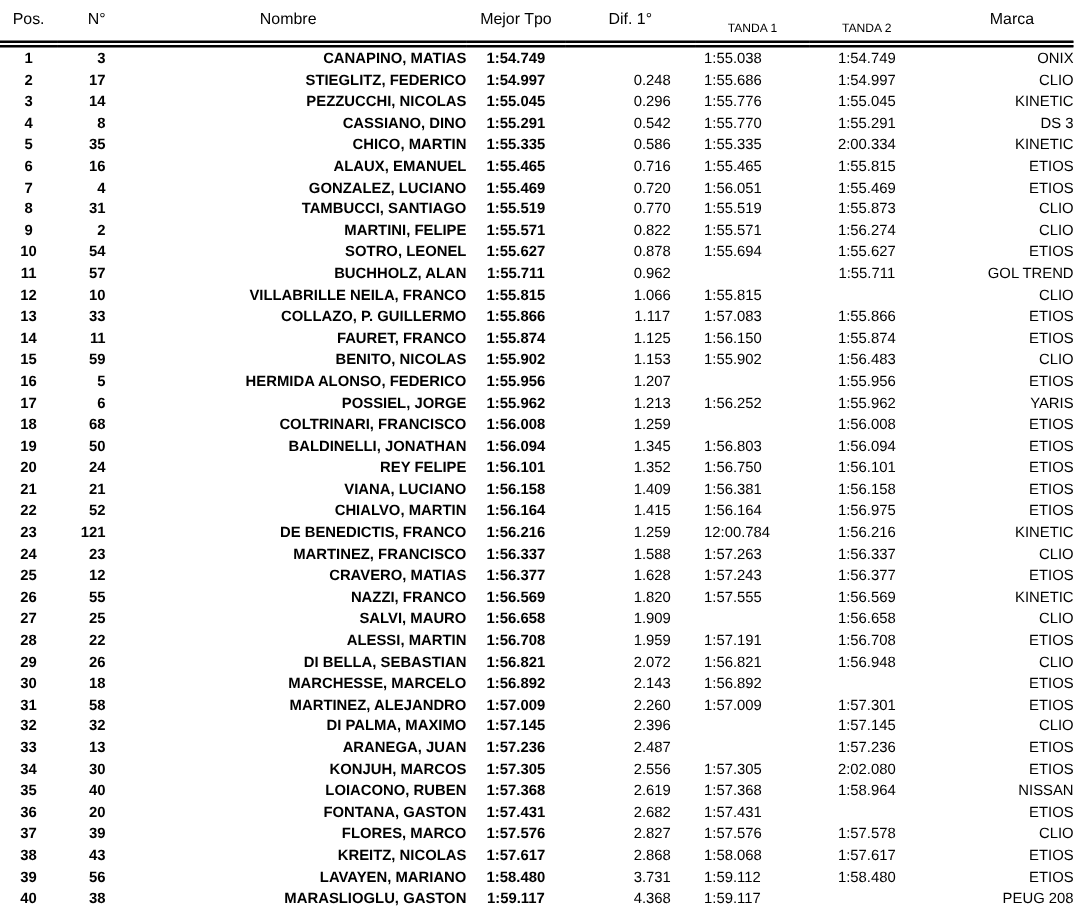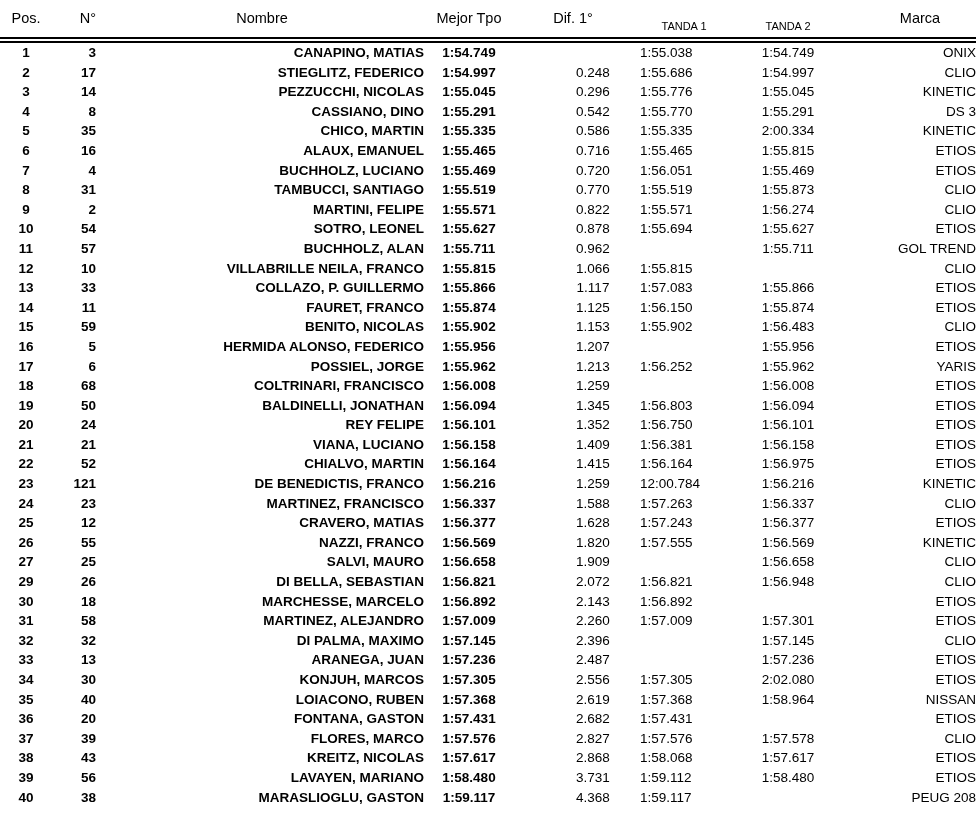--- a/index.html
+++ b/index.html
@@ -142,21 +142,21 @@
     <td class="name">ALAUX, EMANUEL</td>
     <td class="best">1:55.465</td>
     <td class="dif">0.716</td>
     <td class="t1">1:55.465</td>
     <td class="t2">1:55.815</td>
     <td class="marca">ETIOS</td>
   </tr>
         <tr>
     <td class="pos">7</td>
     <td class="num">4</td>
-    <td class="name">BUCHHOLZ, LUCIANO</td>
+    <td class="name">GONZALEZ, LUCIANO</td>
     <td class="best">1:55.469</td>
     <td class="dif">0.720</td>
     <td class="t1">1:56.051</td>
     <td class="t2">1:55.469</td>
     <td class="marca">ETIOS</td>
   </tr>
         <tr>
     <td class="pos">8</td>
     <td class="num">31</td>
     <td class="name">TAMBUCCI, SANTIAGO</td>
@@ -350,20 +350,30 @@
     <td class="pos">27</td>
     <td class="num">25</td>
     <td class="name">SALVI, MAURO</td>
     <td class="best">1:56.658</td>
     <td class="dif">1.909</td>
     <td class="t1"></td>
     <td class="t2">1:56.658</td>
     <td class="marca">CLIO</td>
   </tr>
         <tr>
+    <td class="pos">28</td>
+    <td class="num">22</td>
+    <td class="name">ALESSI, MARTIN</td>
+    <td class="best">1:56.708</td>
+    <td class="dif">1.959</td>
+    <td class="t1">1:57.191</td>
+    <td class="t2">1:56.708</td>
+    <td class="marca">ETIOS</td>
+  </tr>
+        <tr>
     <td class="pos">29</td>
     <td class="num">26</td>
     <td class="name">DI BELLA, SEBASTIAN</td>
     <td class="best">1:56.821</td>
     <td class="dif">2.072</td>
     <td class="t1">1:56.821</td>
     <td class="t2">1:56.948</td>
     <td class="marca">CLIO</td>
   </tr>
         <tr>

